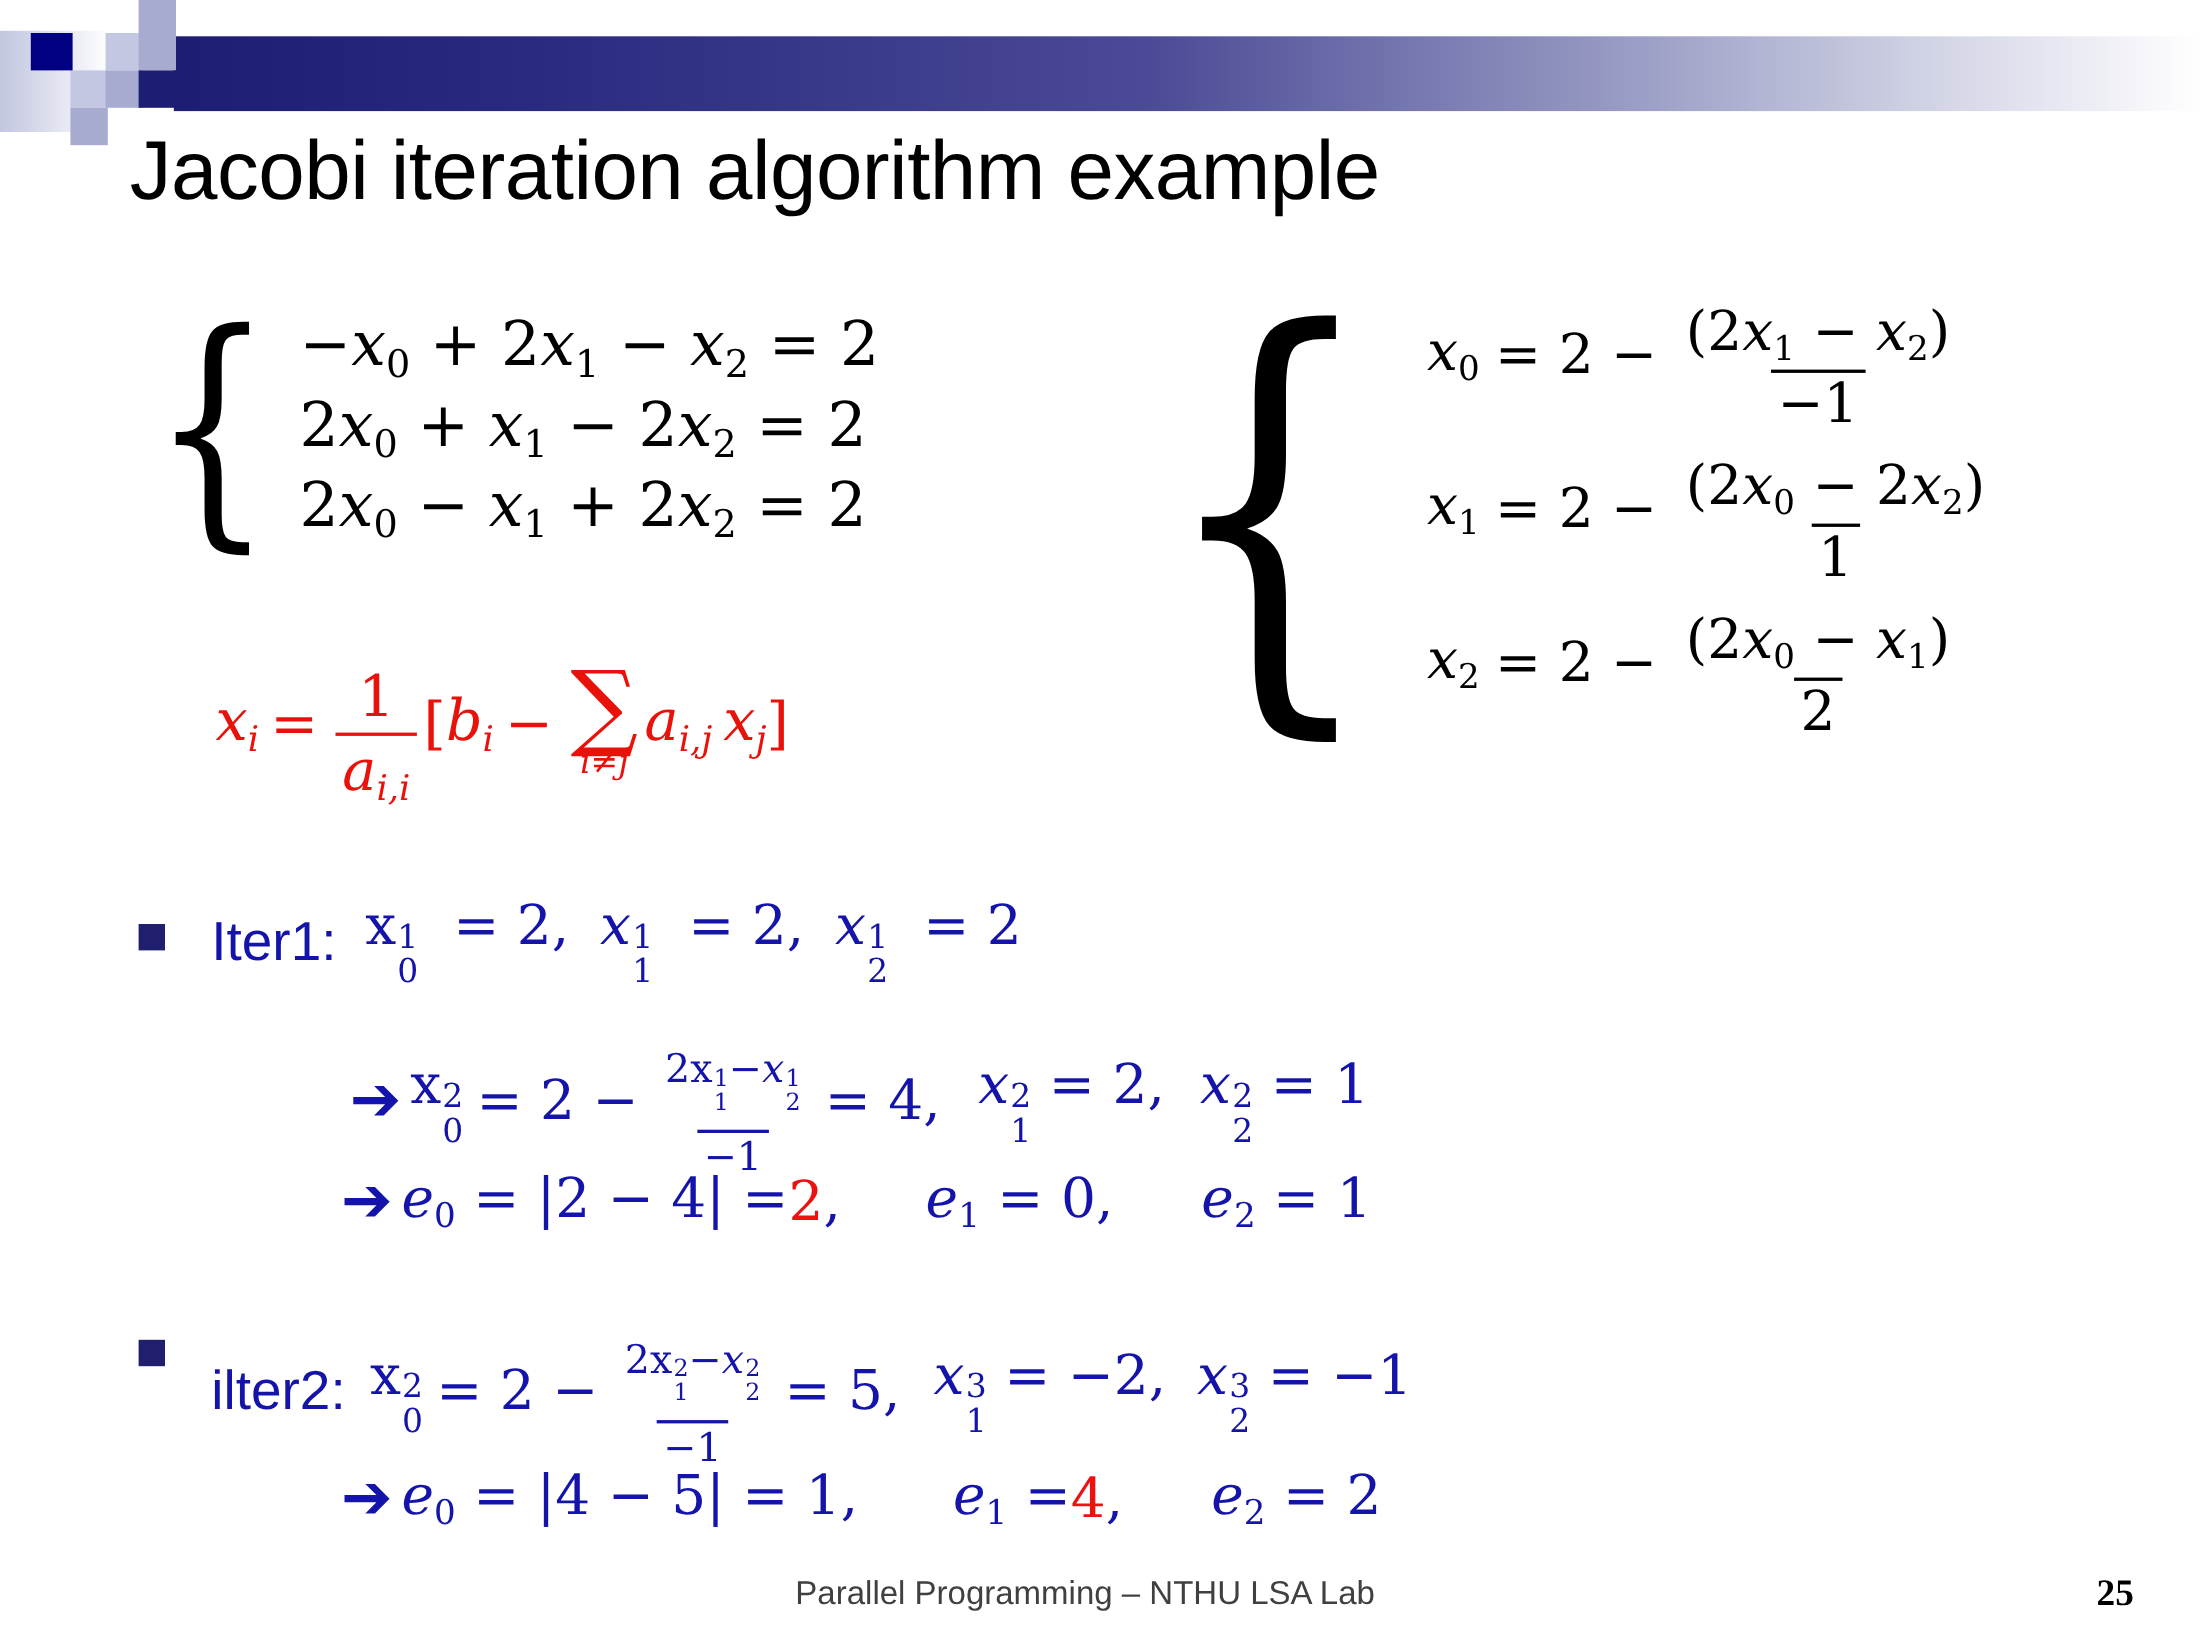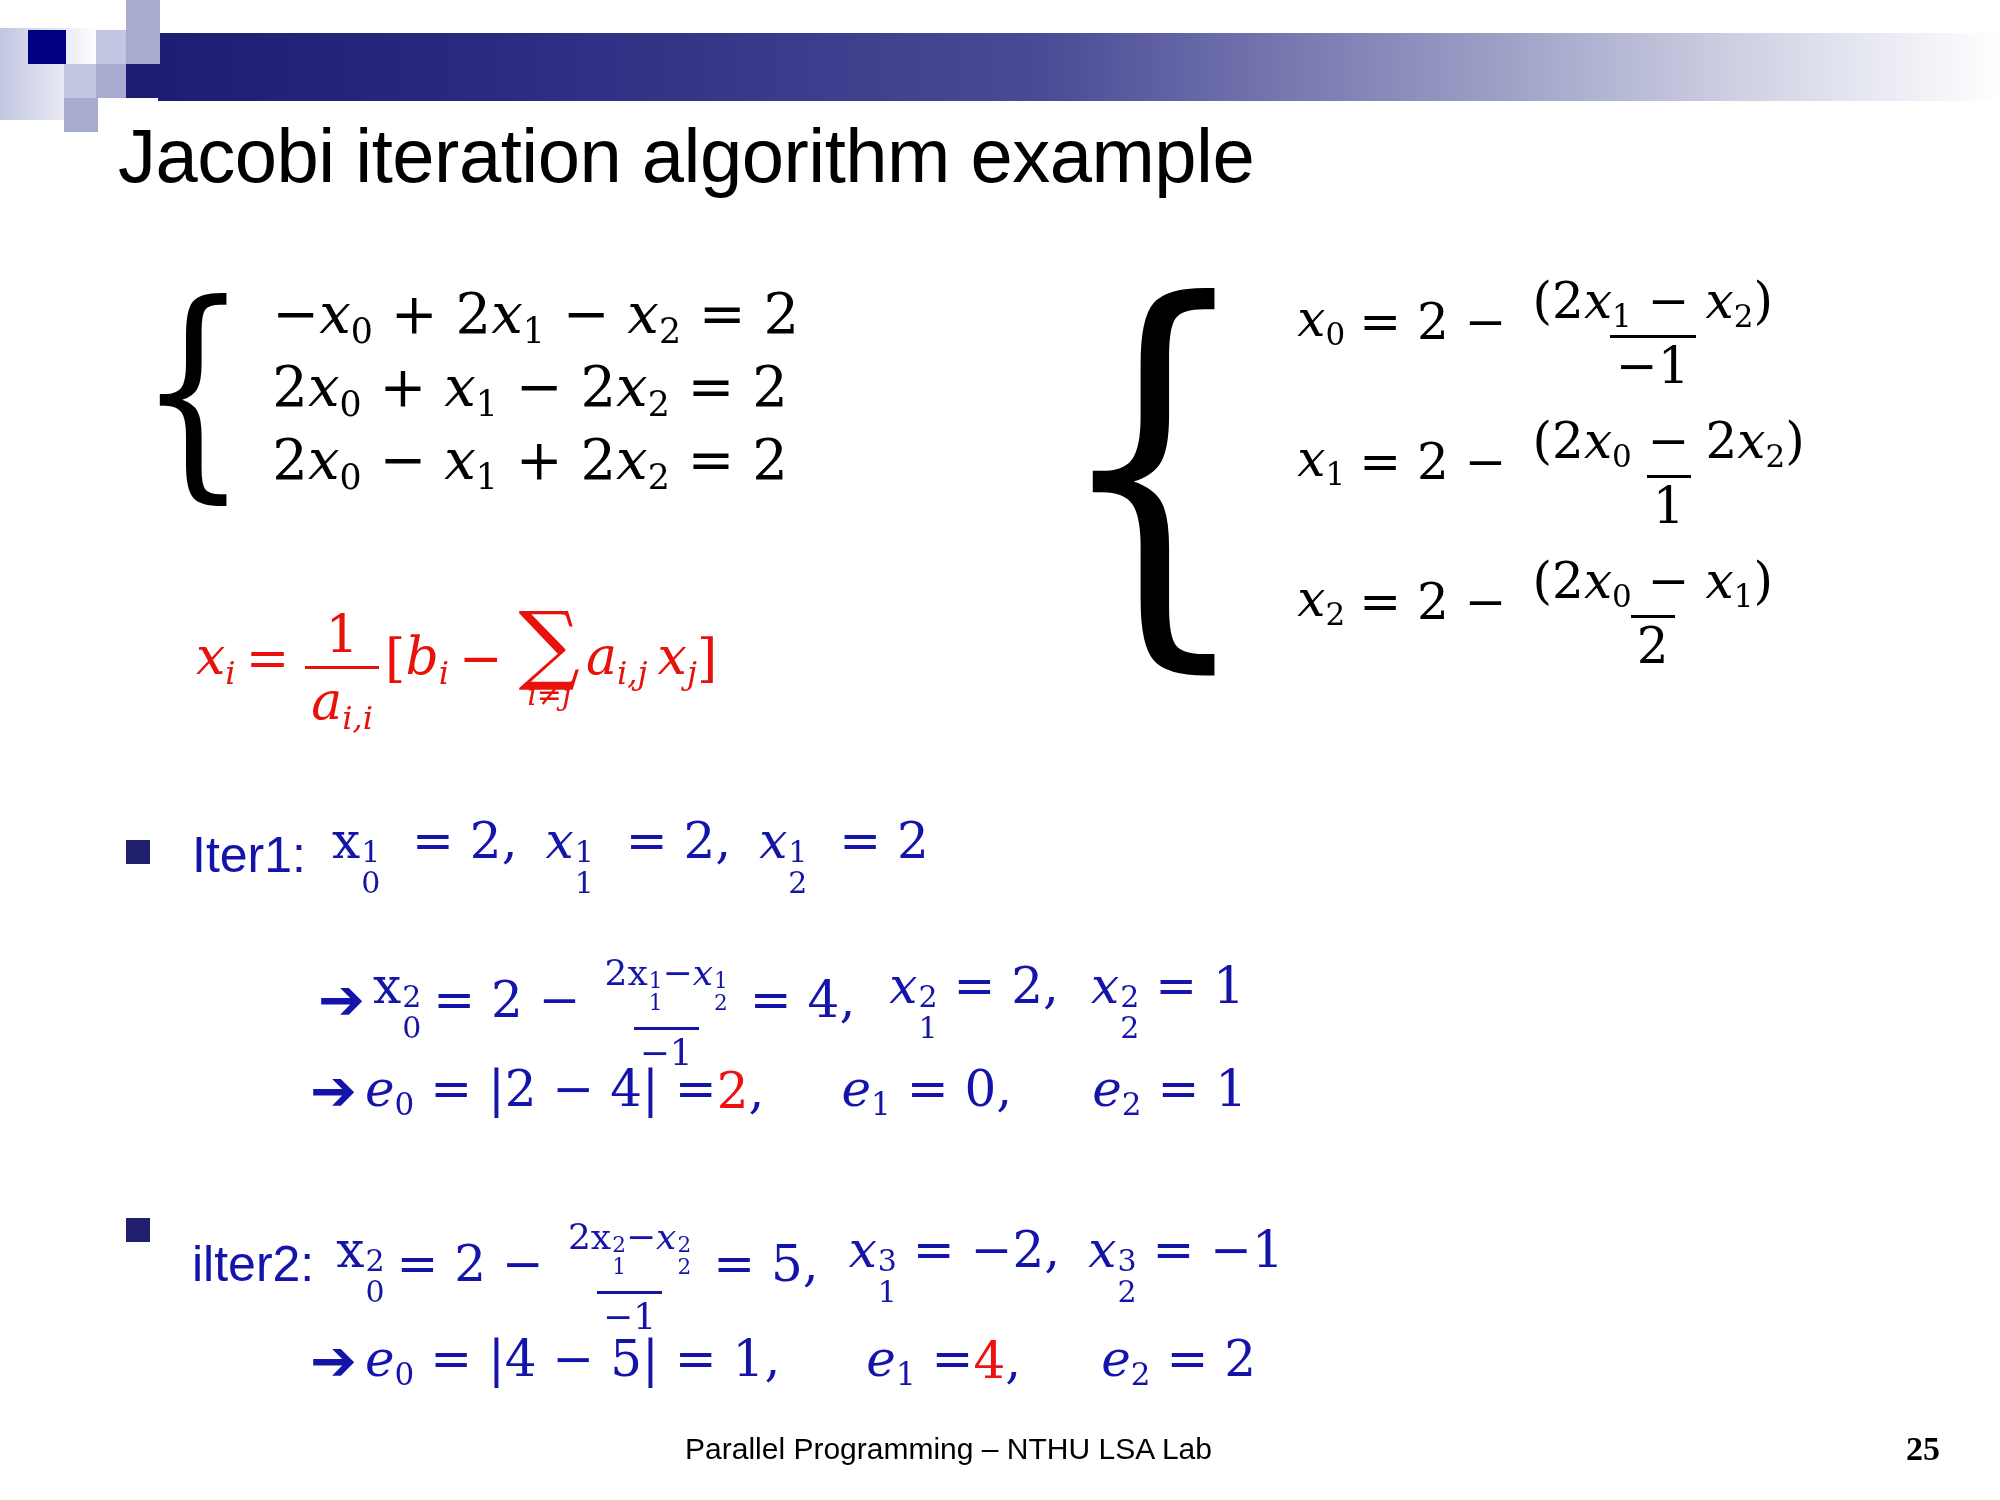--- a/index.html
+++ b/index.html
@@ -113,21 +113,21 @@
   .redv { color: #ee1111; }
   .arrow {
     color: #1414aa; font-size: 56px; line-height: 1;
     font-family: "DejaVu Sans", sans-serif; margin-right: 8px;
   }
   .small-frac { font-size: 0.72em; gap: 11px; }
 
   
   #footer {
     position: absolute; left: 0; top: 1432px; width: 1897px;
-    text-align: center; font-size: 30px; color: #000000;
+    text-align: center; font-size: 30px; color: #404040; padding-left: 38px;
   }
   #pagenum {
     position: absolute; right: 60px; top: 1430px;
     font-size: 34px; font-weight: bold; color: #000; font-family: Liberation Serif, serif;
   }
 </style>
 </head>
 <body>
 
 <div id="deco">

